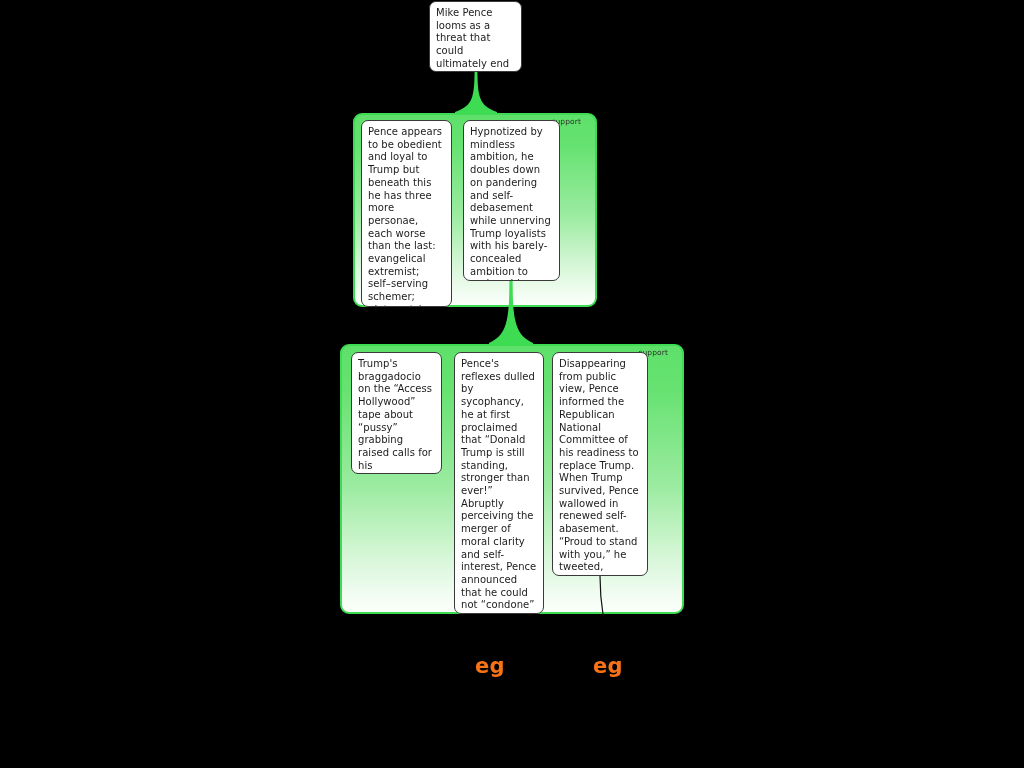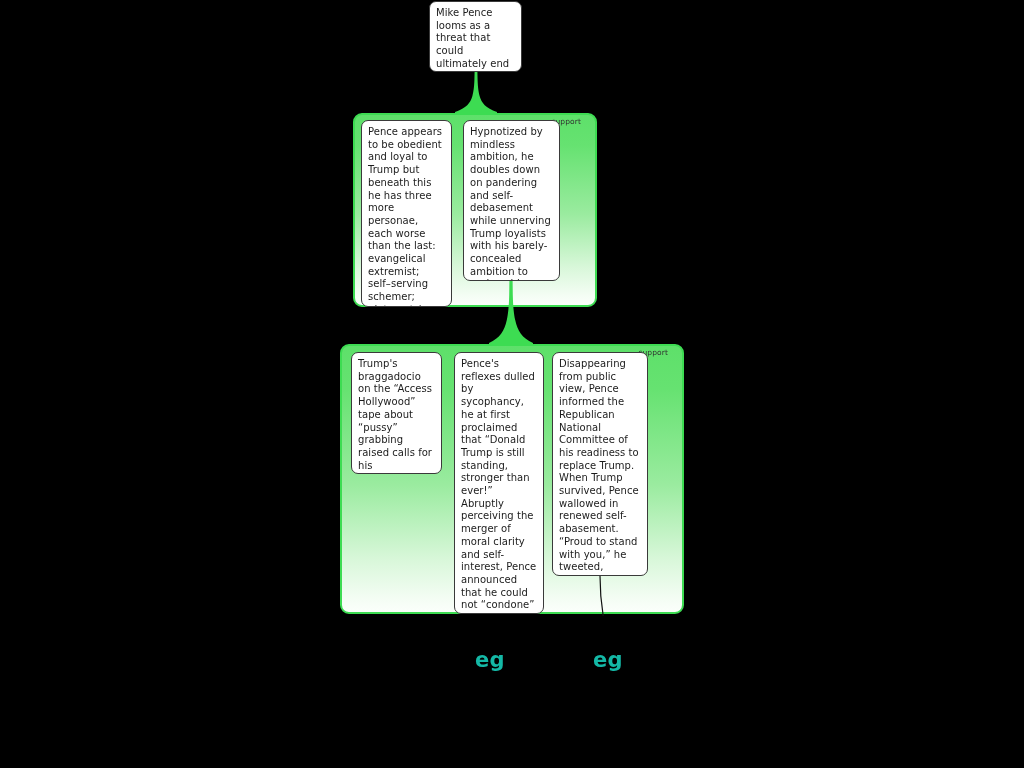--- a/index.html
+++ b/index.html
@@ -71,27 +71,28 @@
   
   .thinline {
     position: absolute;
     z-index: 5;
   }
   .thinline svg { display: block; }
 
   
   .eg {
     position: absolute;
-    color: #14b8a6;
+    color: #f97316;
     font-weight: bold;
     font-size: 21px;
     line-height: 21px;
     letter-spacing: 0.2px;
     z-index: 8;
     white-space: nowrap;
+    margin-top: 6px;
   }
 </style>
 </head>
 <body>
 
 <div id="canvas">
 
   <div class="card" id="root-card" style="left:429px; top:1px; width:93px; height:71px;">Mike Pence looms as a threat that could ultimately end the Trump presidency.</div>
 
   <div class="trunk" style="left:455px; top:72px; width:42px; height:42px;">

